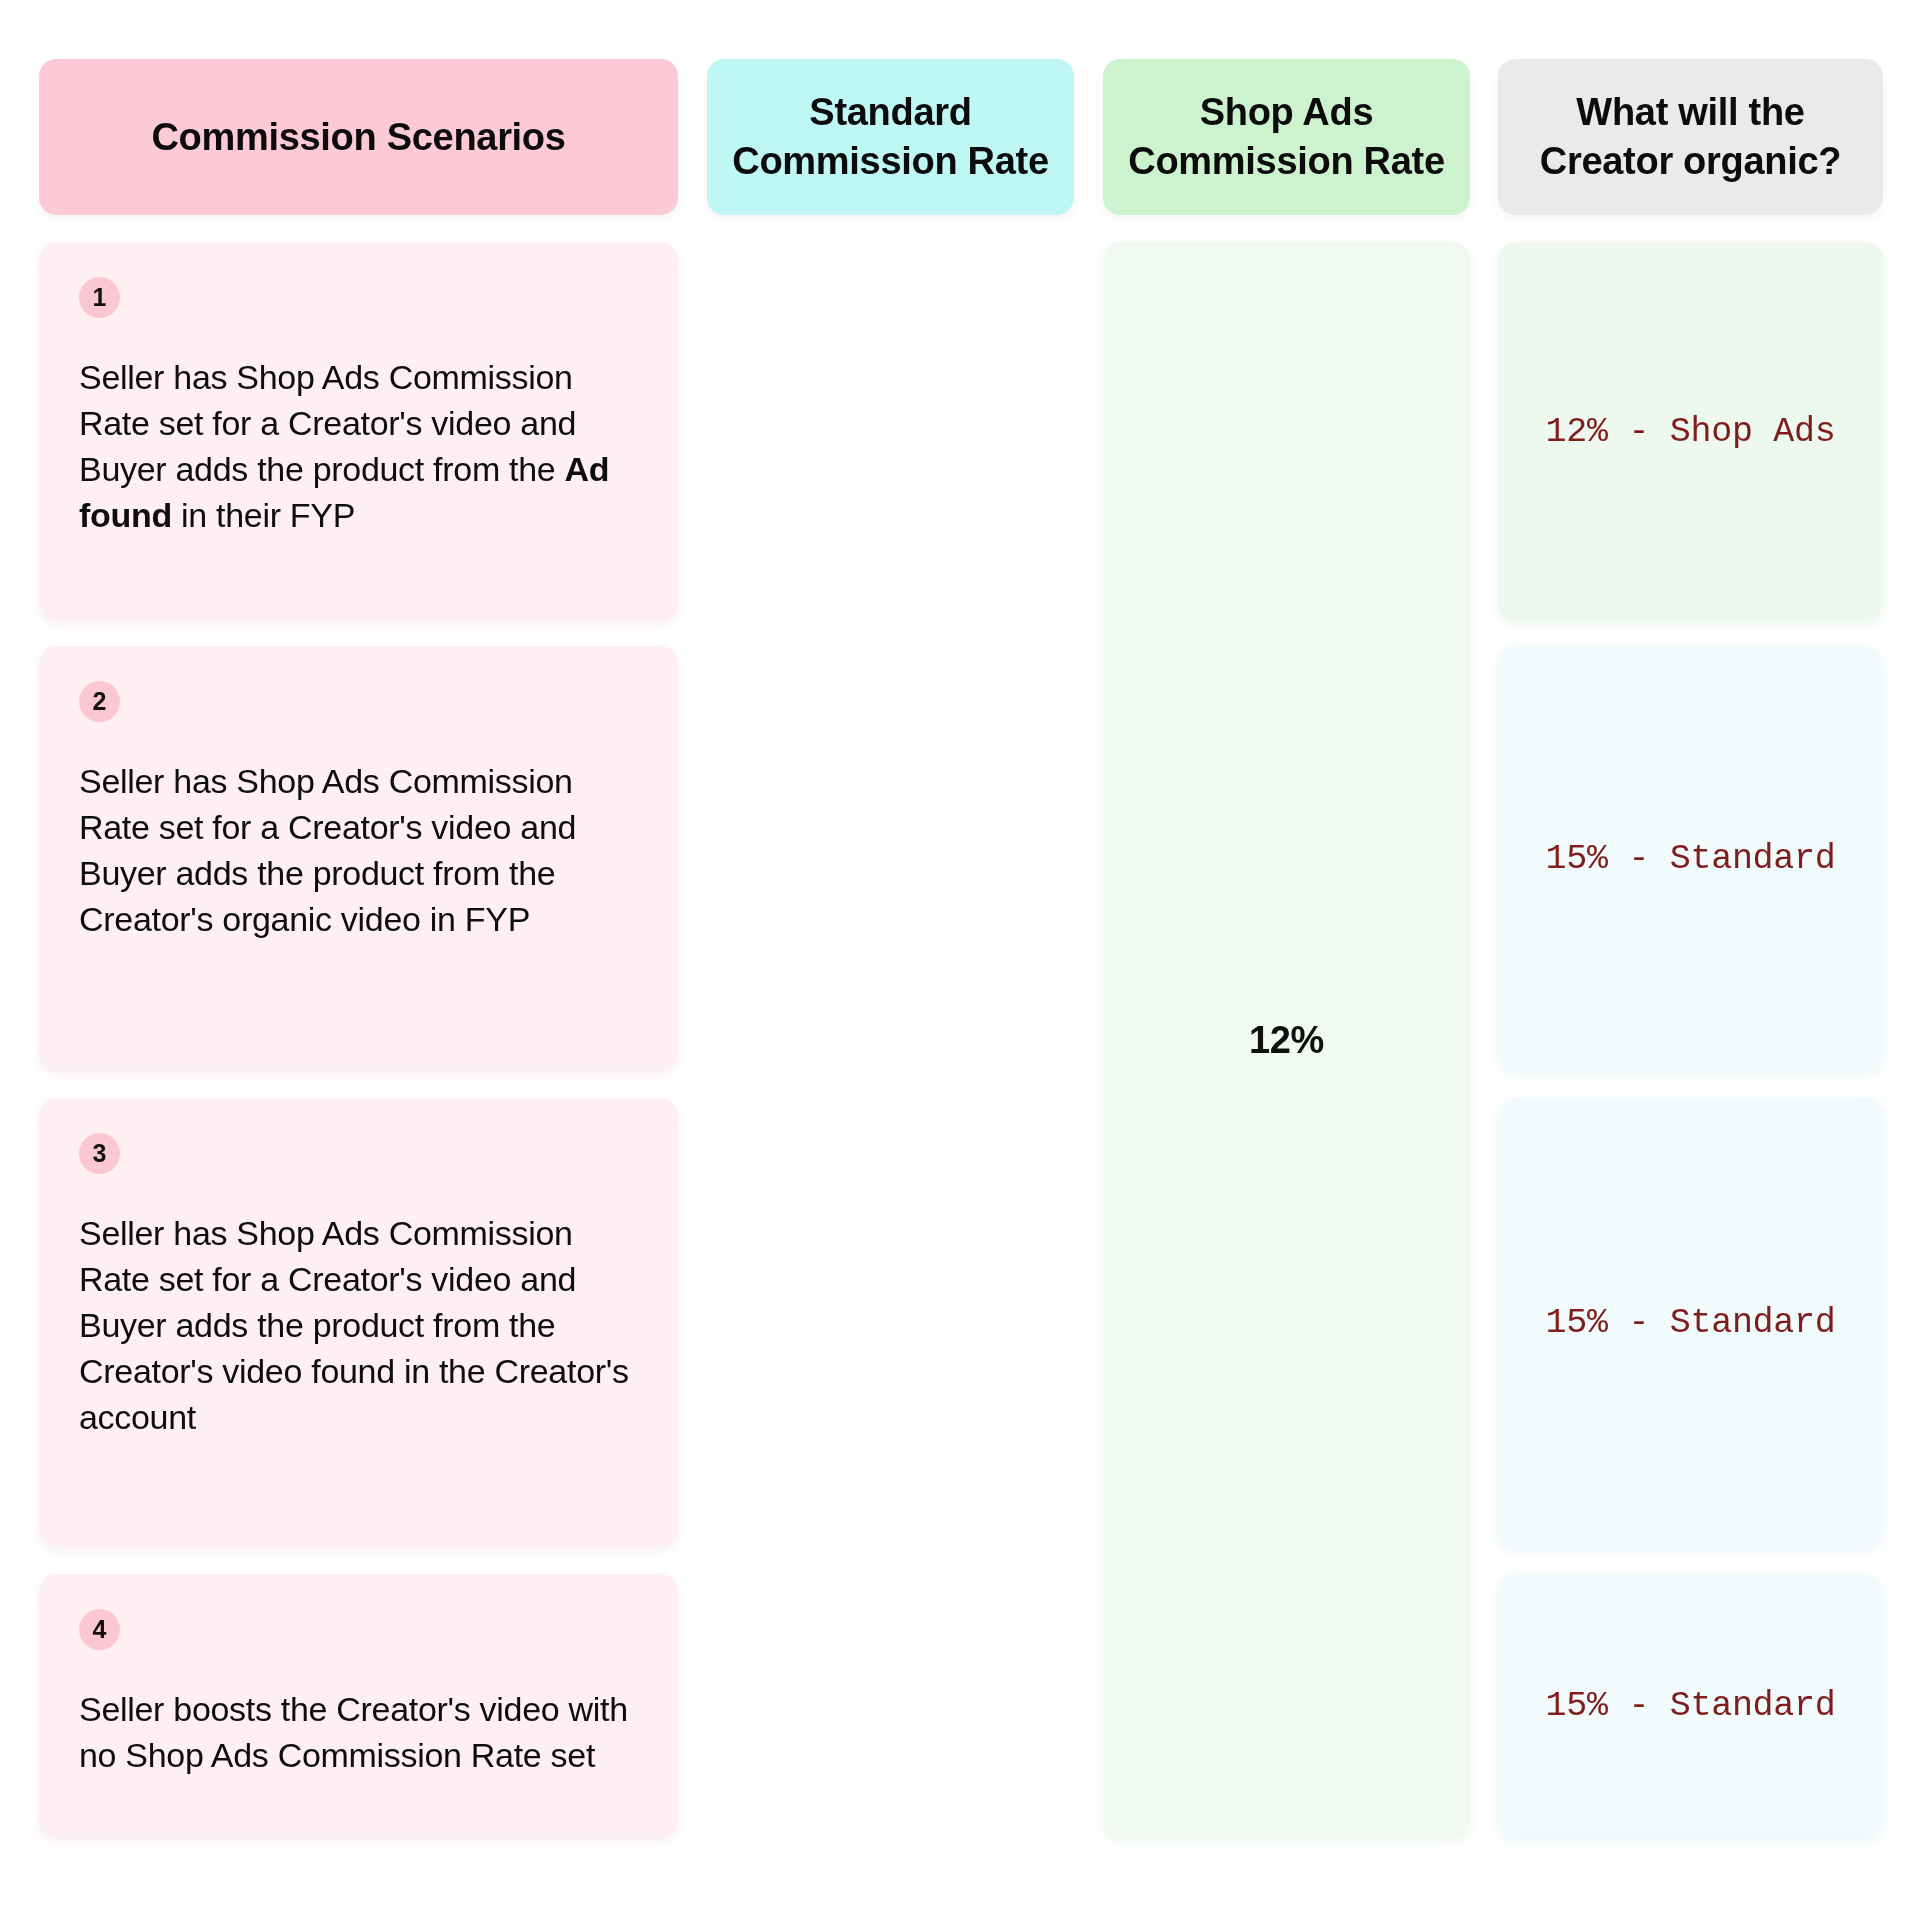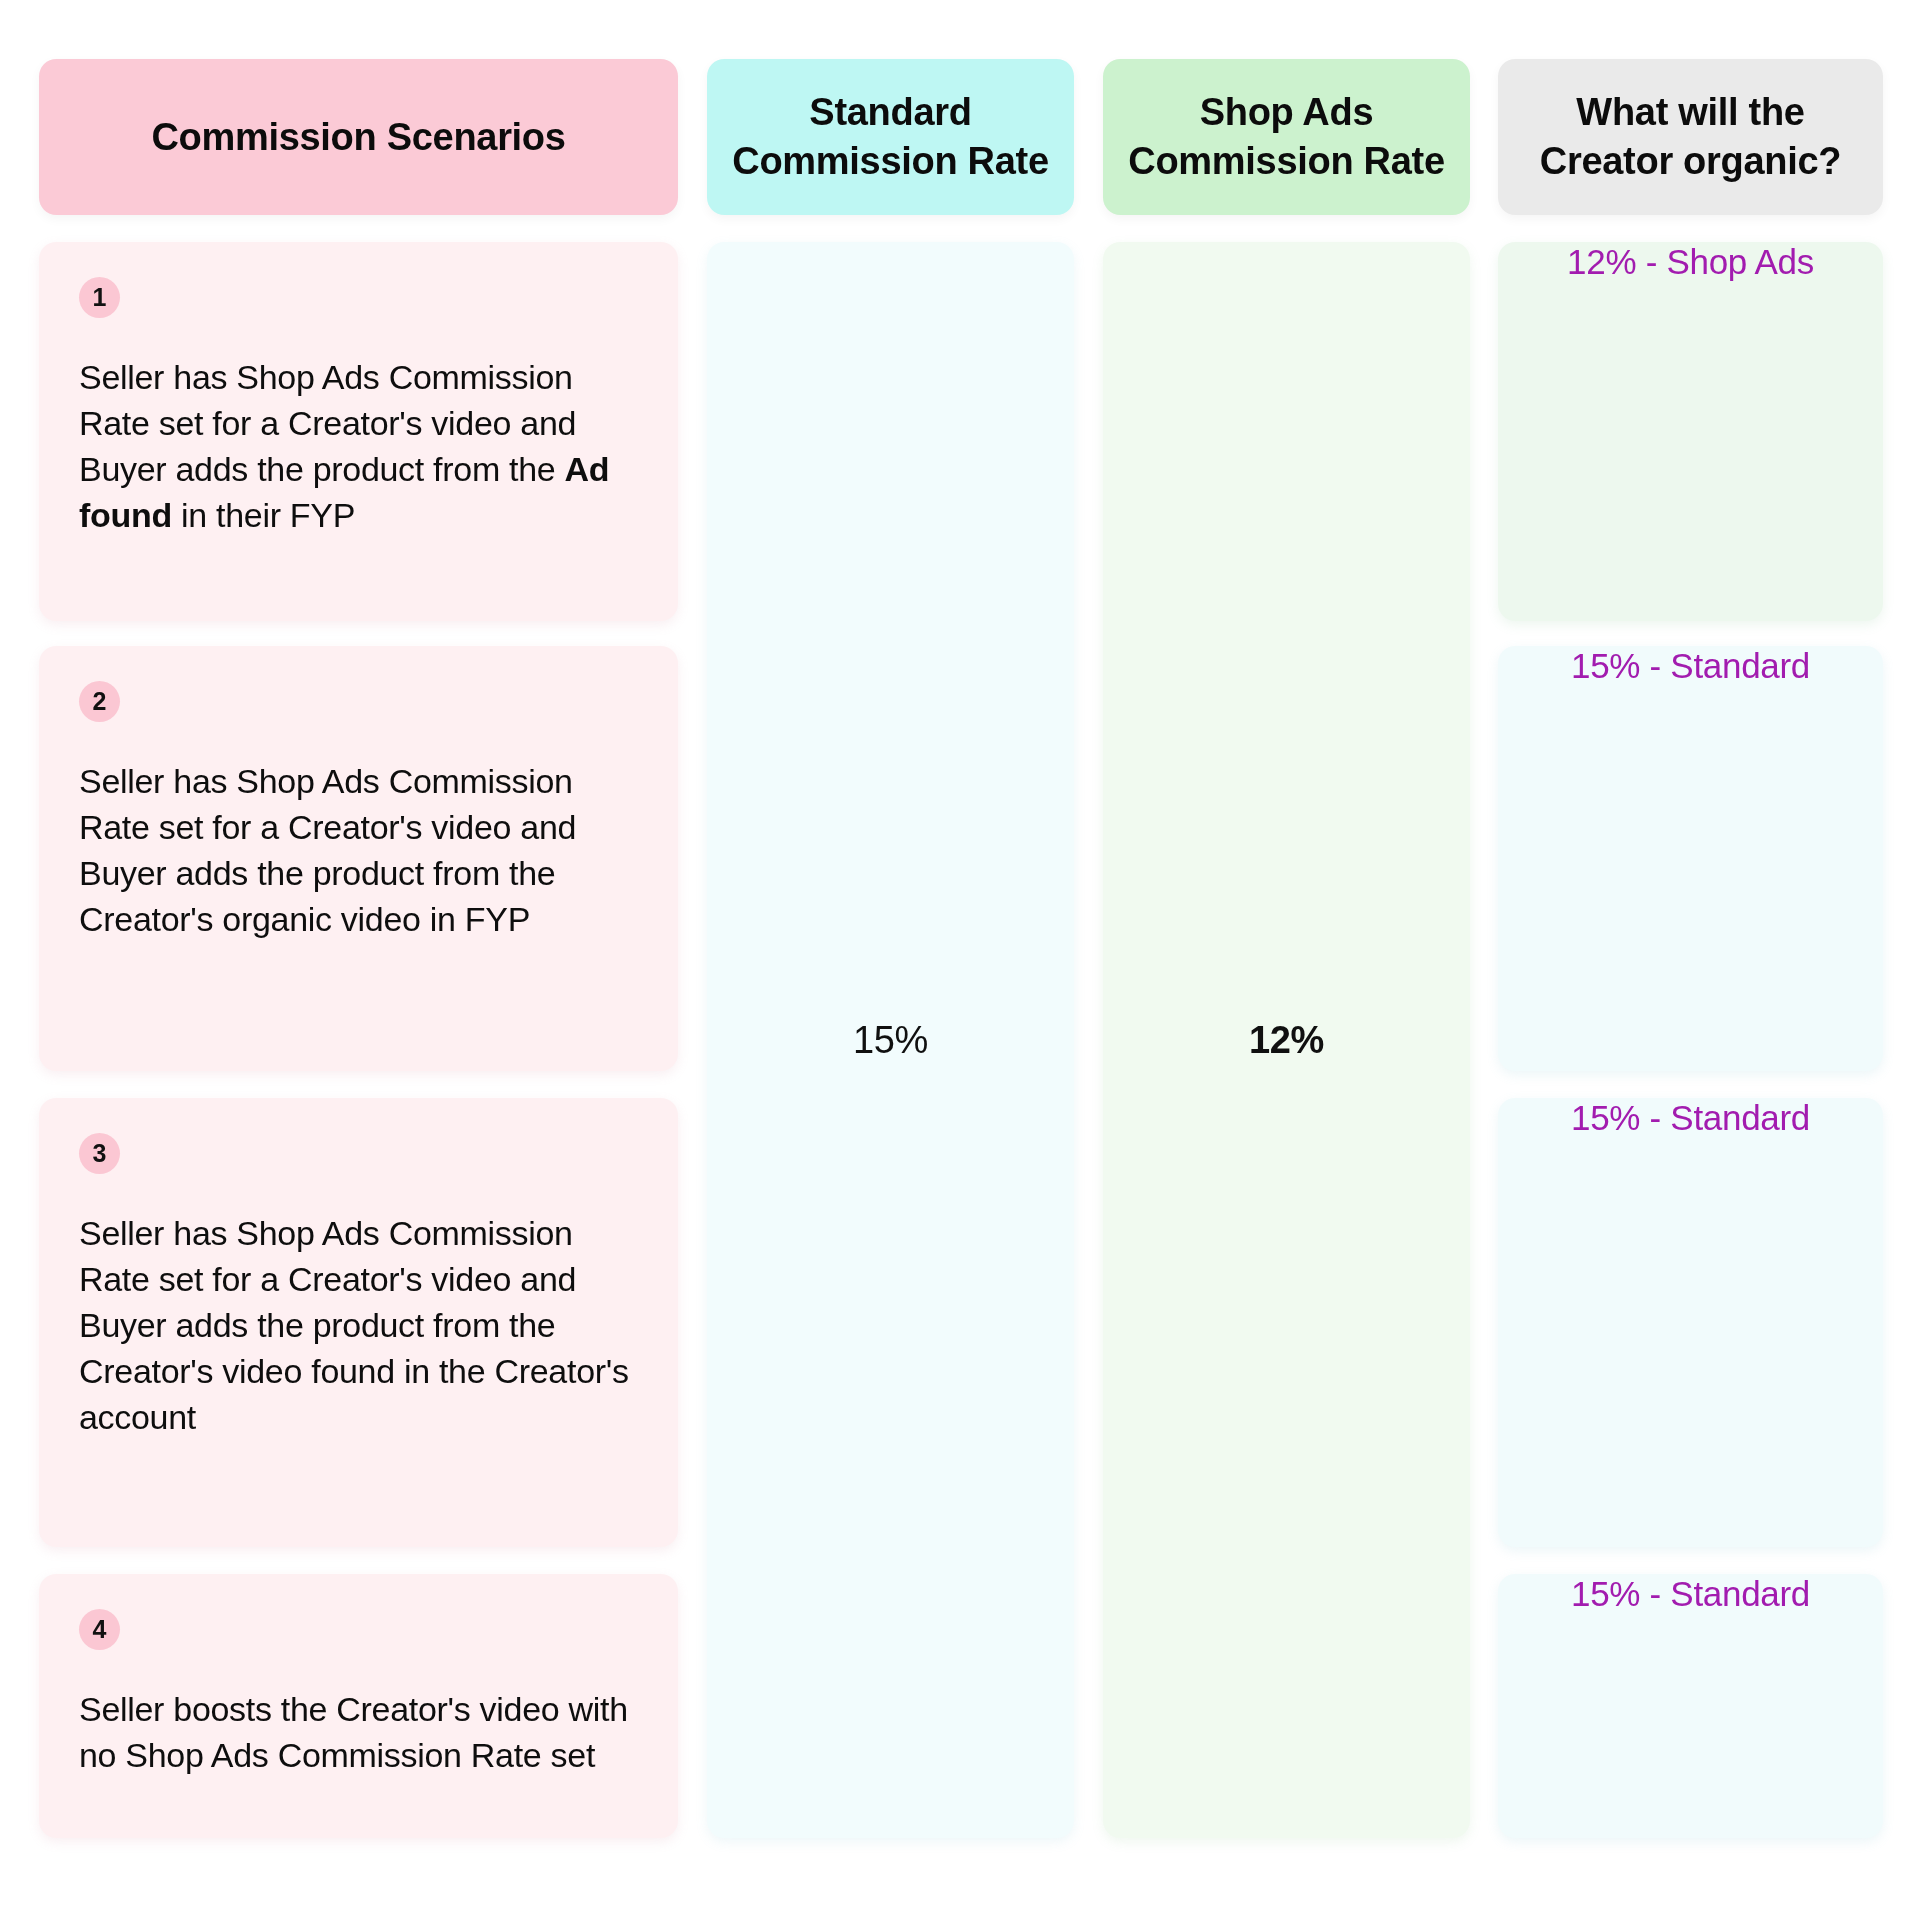--- a/index.html
+++ b/index.html
@@ -114,28 +114,29 @@
     font-weight: bold;
   }
 
   
   .res {
     position: absolute;
     left: 1498px;
     width: 385px;
     border-radius: 17.4px;
     display: flex;
-    align-items: flex-start;
+    align-items: center;
     justify-content: center;
     text-align: center;
     font-size: 35px;
-    color: #a21caf;
+    color: #7f1d1d;
     letter-spacing: -0.3px;
     box-sizing: border-box;
     padding: 0 10.7px;
+    font-family: Liberation Mono, monospace;
   }
   .res-1 {
     top: 242px; height: 379px;
     background: #EDF8EE;
     box-shadow: 0 4px 12px rgba(130,190,140,0.14);
   }
   .res-2 {
     top: 646px; height: 425px;
     background: #F1FBFC;
     box-shadow: 0 4px 12px rgba(120,190,205,0.14);
@@ -210,23 +211,20 @@
 
   <div class="scn scn-4">
     <div class="badge">
       <span>4</span>
     </div>
     <div class="scn-text">
       <span>Seller boosts the Creator's video with no Shop Ads Commission Rate set</span>
     </div>
   </div>
 
-  <div class="ratecol rate-standard">
-    <span>15%</span>
-  </div>
 
   <div class="ratecol rate-shopads">
     <span>12%</span>
   </div>
 
   <div class="res res-1">
     <span>12% - Shop Ads</span>
   </div>
   <div class="res res-2">
     <span>15% - Standard</span>

